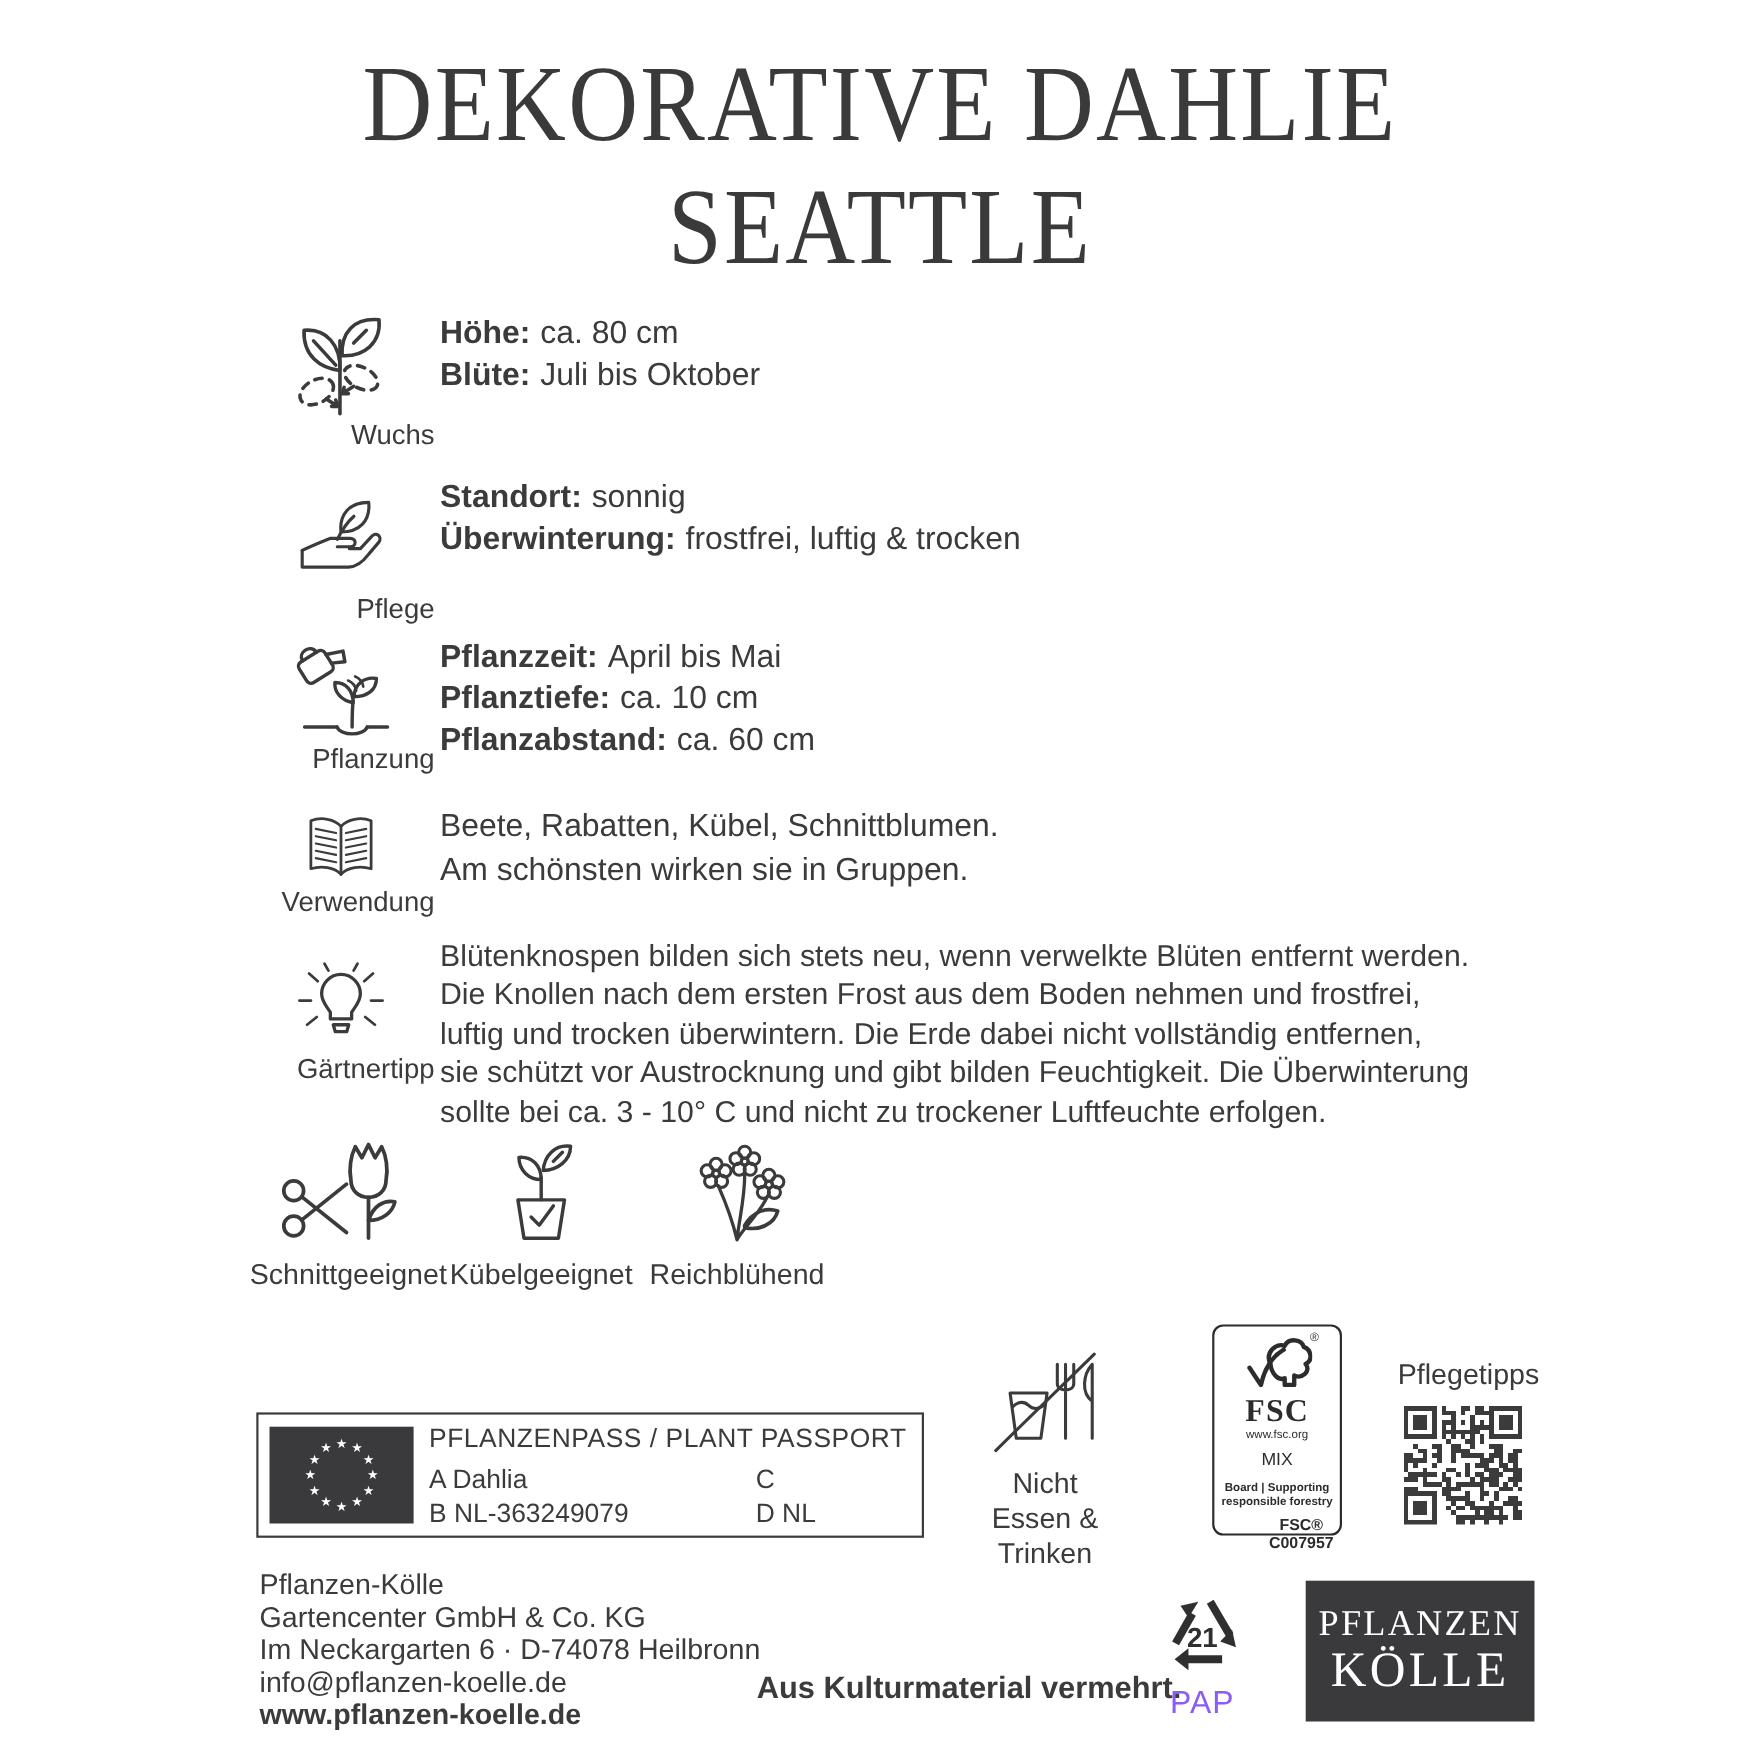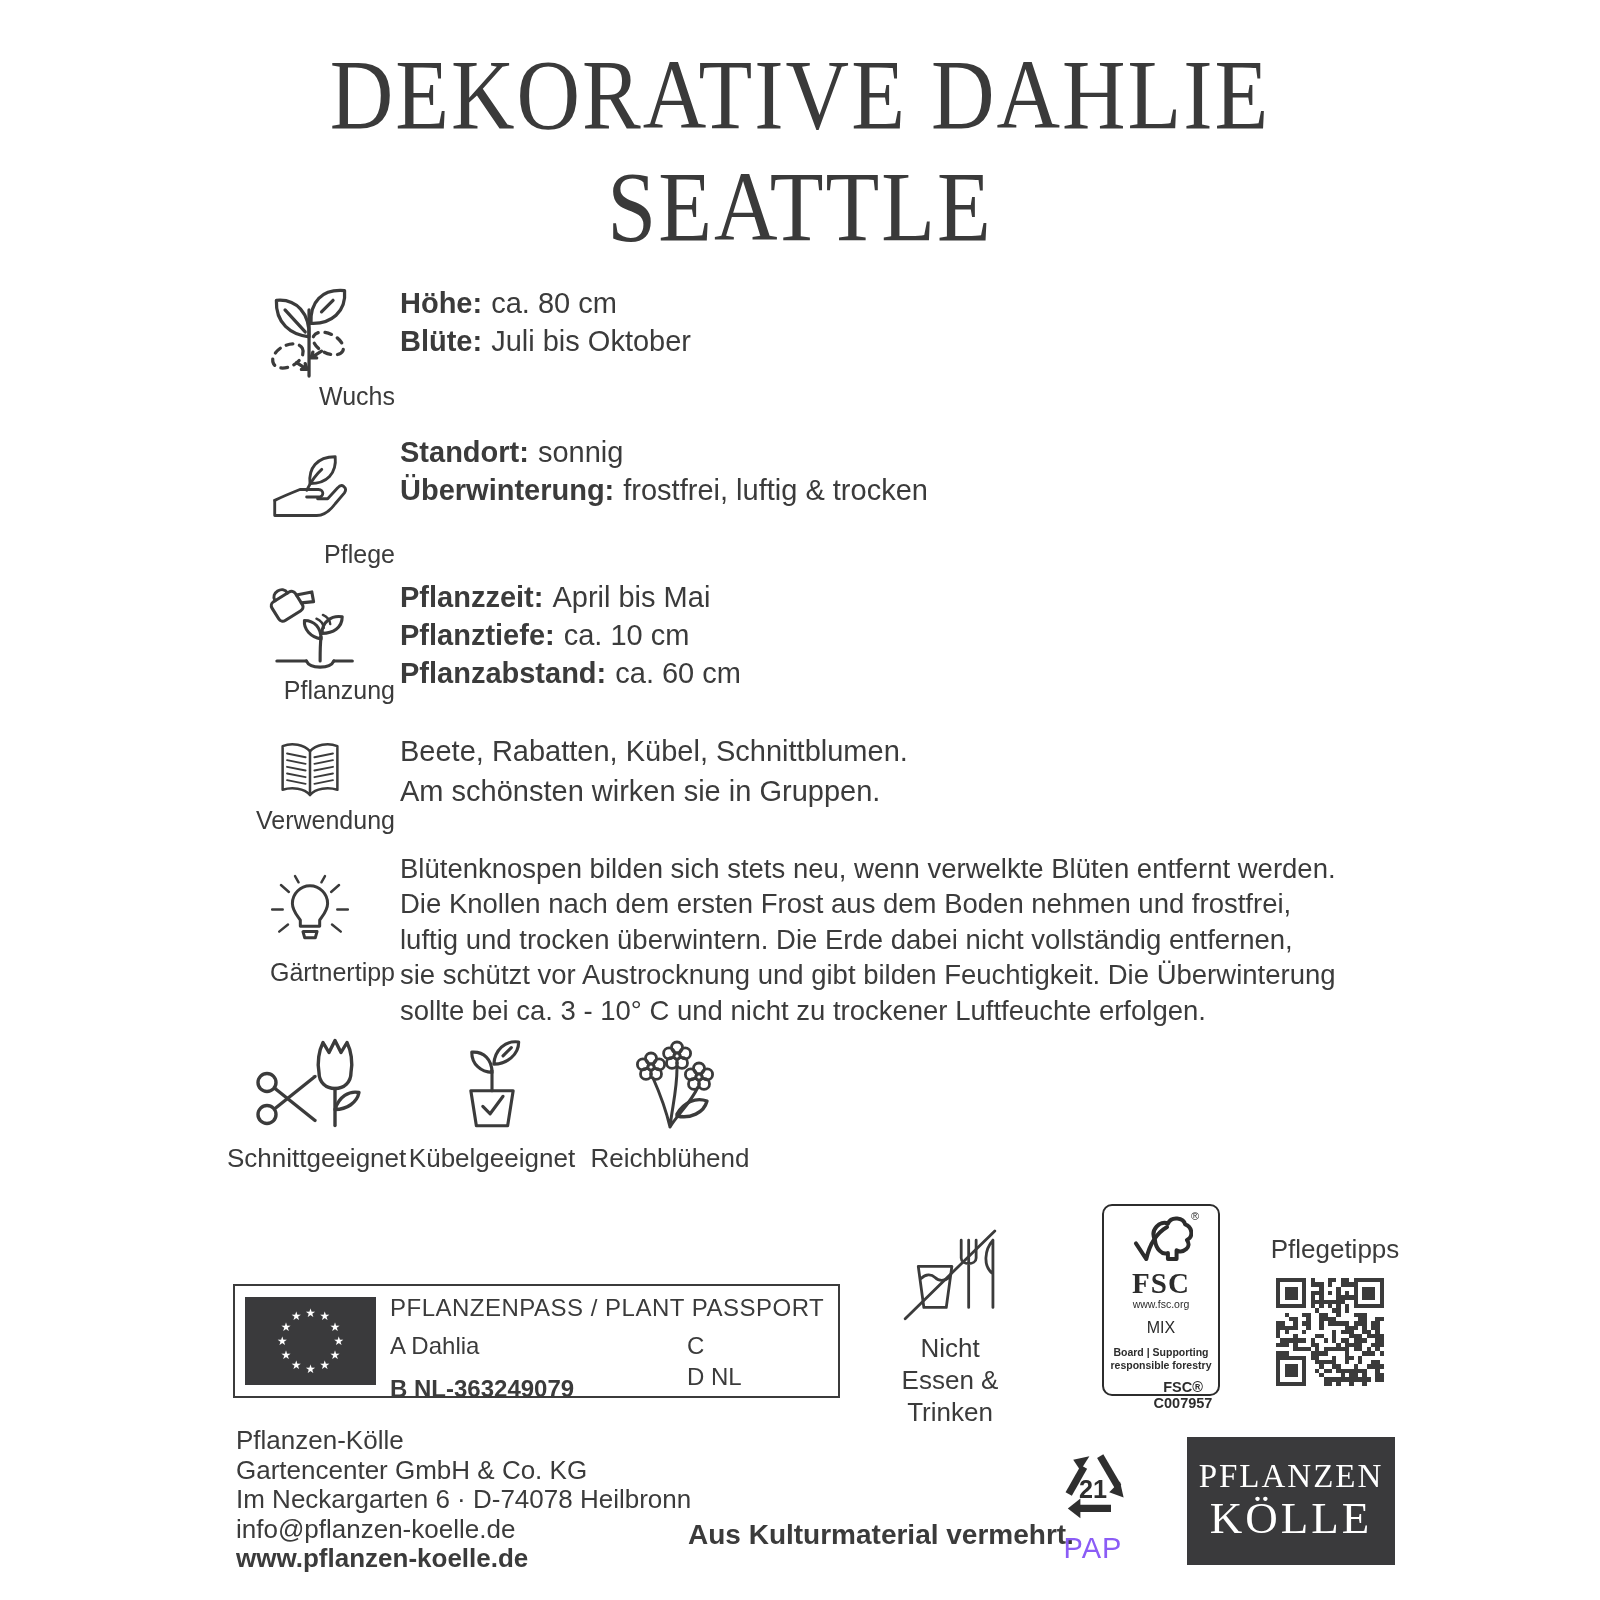--- a/index.html
+++ b/index.html
@@ -21,21 +21,21 @@
   .tipblock div{white-space:nowrap;}
   .feat{position:absolute;top:1030px;width:170px;text-align:center;}
   .feat svg{margin:0 auto;}
   .feat-label{margin-top:8px;font-size:26px;}
   .passport{position:absolute;left:233px;top:1284px;width:603px;height:110px;
             border:2px solid #3b3b3b;background:#fff;}
   .eu-flag{position:absolute;left:10px;top:11px;width:131px;height:88px;background:#3a3a3c;}
   #eu-stars text{fill:#ffffff;font-size:12px;font-family:"DejaVu Sans",sans-serif;}
   .pp-header{position:absolute;left:155px;top:8px;font-size:24px;letter-spacing:0.5px;}
   .pp-a{position:absolute;left:155px;top:46px;font-size:24px;}
-  .pp-b{position:absolute;left:155px;top:89px;font-size:24px;font-weight:bold;}
+  .pp-b{position:absolute;left:155px;top:77px;font-size:24px;}
   .pp-c{position:absolute;left:452px;top:46px;font-size:24px;}
   .pp-d{position:absolute;left:452px;top:77px;font-size:24px;}
   .nofood{position:absolute;left:860px;top:1216px;width:180px;text-align:center;}
   .nofood svg{margin:0 auto;}
   .nofood-label{margin-top:4px;font-size:26px;line-height:32px;}
   .fsc{position:absolute;left:1102px;top:1204px;width:118px;height:192px;
        border:2.5px solid #2c2c2c;border-radius:10px;text-align:center;color:#2c2c2c;box-sizing:border-box;}
   .fsc-iconwrap{position:relative;width:64px;margin:6px auto 0;}
   .fsc-reg{position:absolute;right:-6px;top:-2px;font-size:11px;}
   .fsc-name{font-family:"Liberation Serif",serif;font-weight:700;font-size:29px;line-height:30px;letter-spacing:1px;}

